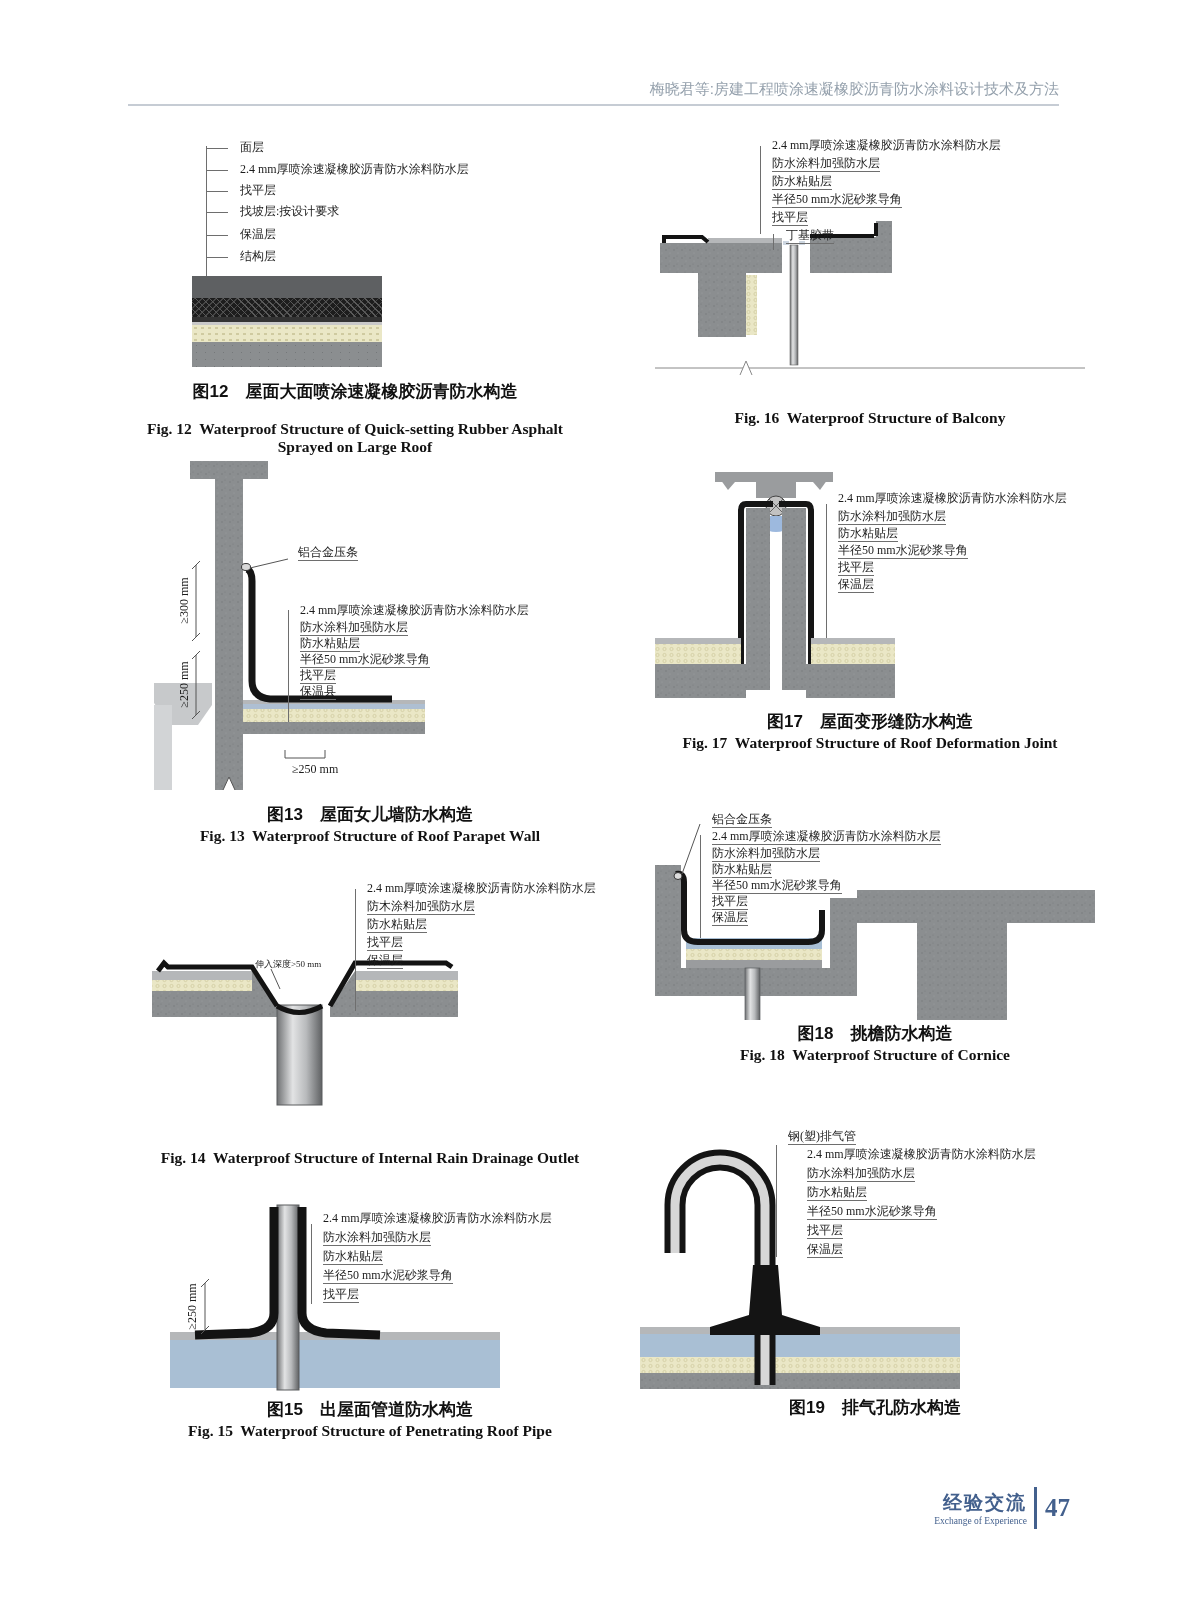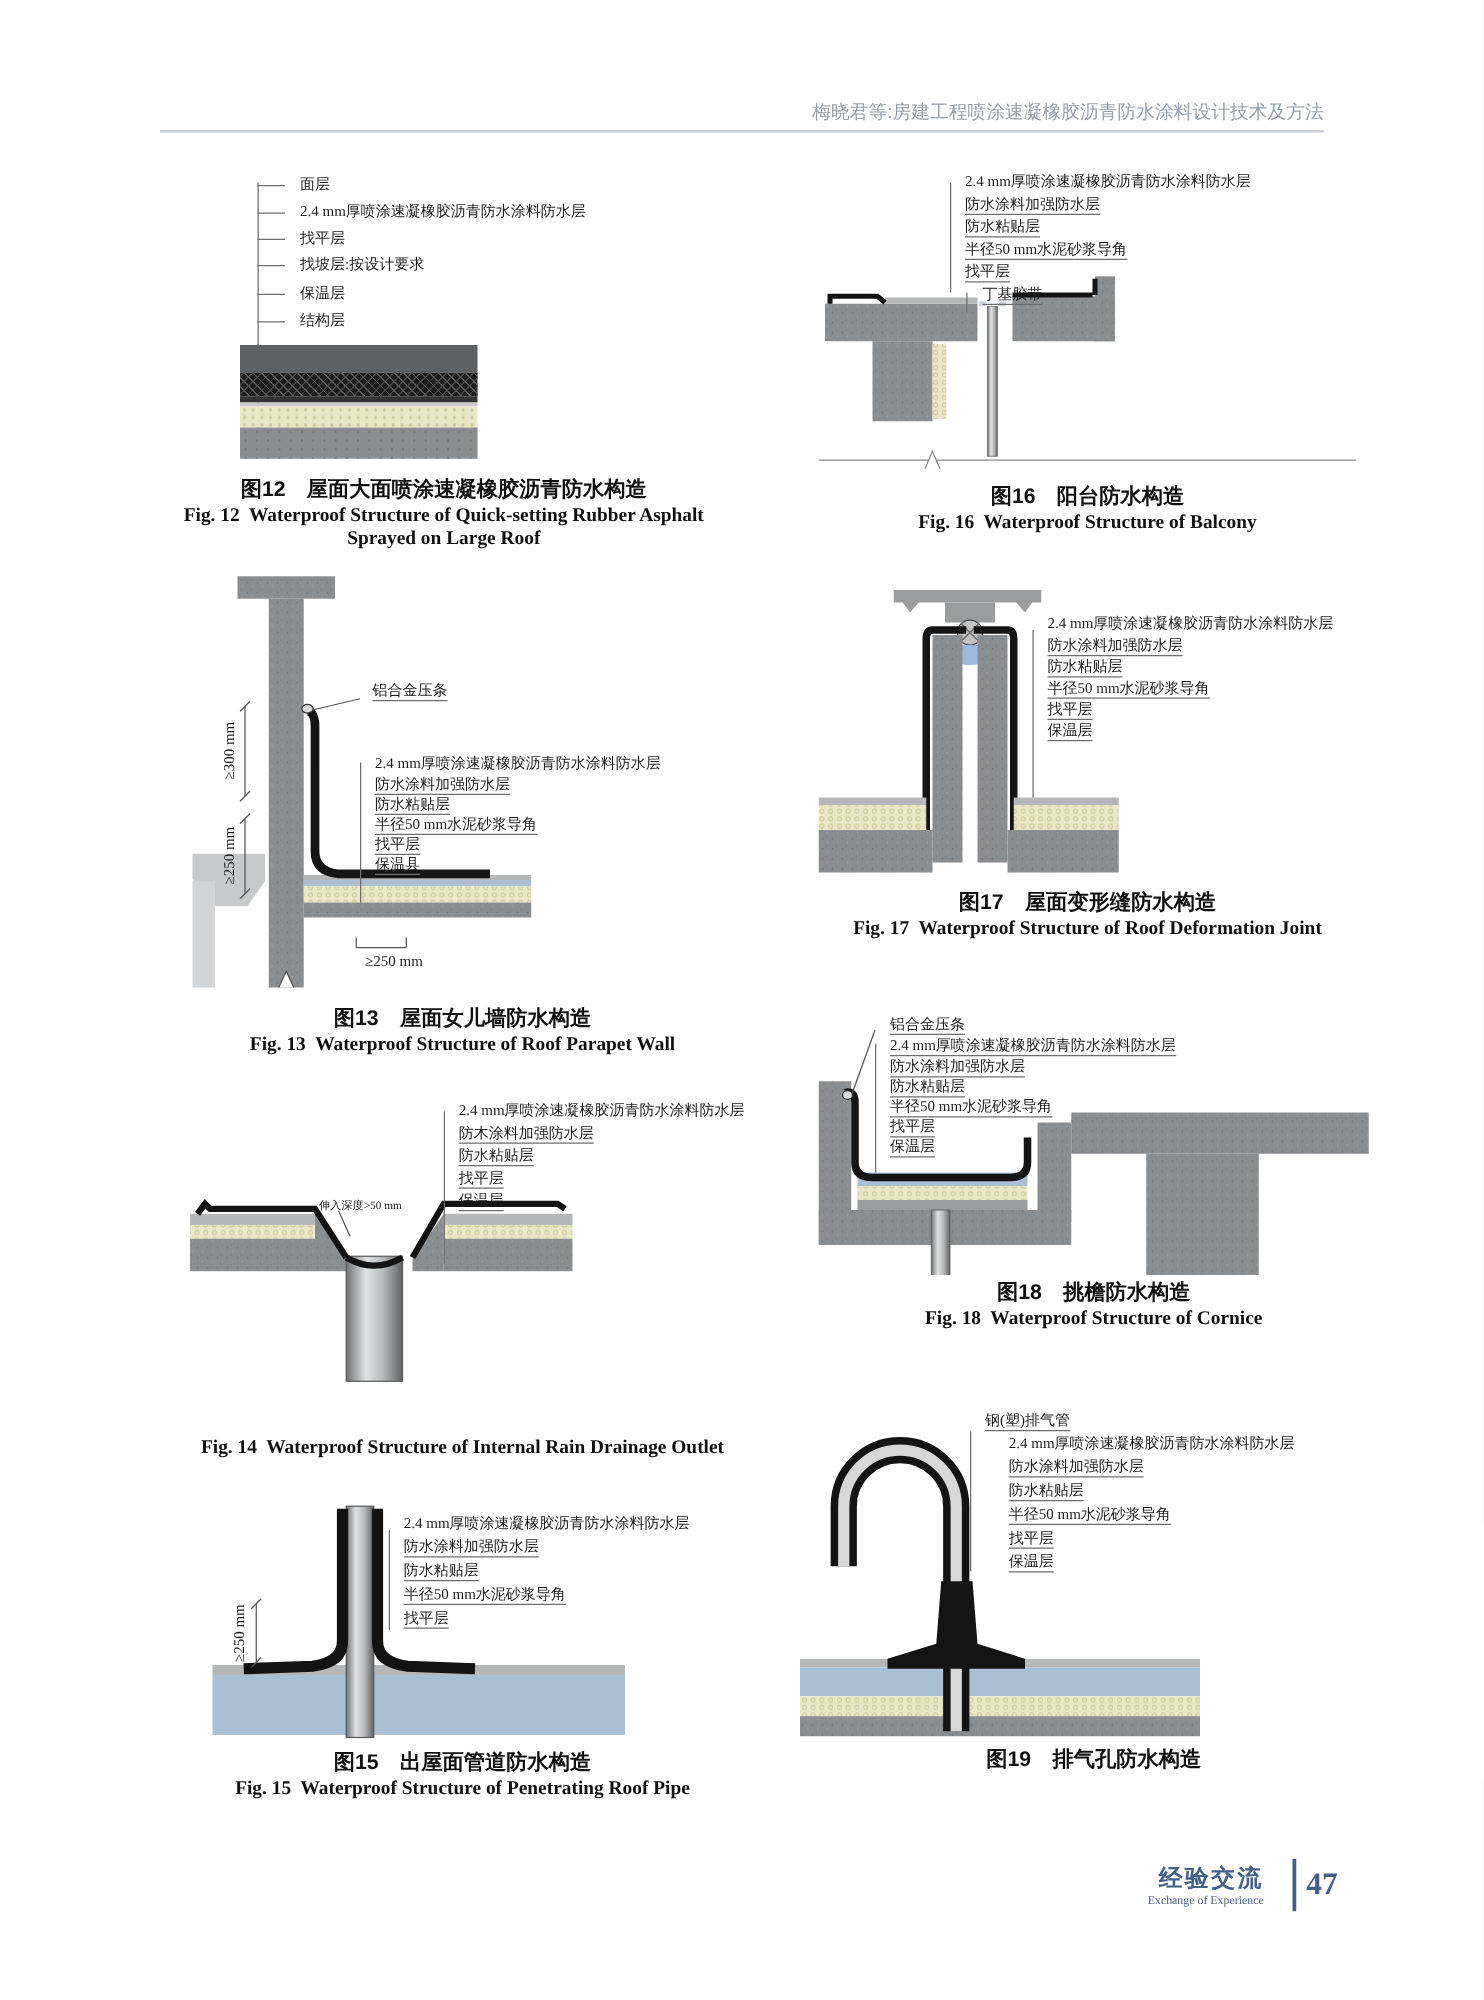--- a/index.html
+++ b/index.html
@@ -22,21 +22,21 @@
         font:15px "Liberation Sans","DejaVu Sans",sans-serif;color:#94a0ac;}
   .rule{position:absolute;height:1.5px;background:#c6ccd4;}
   
   .stack{position:absolute;left:62px;top:144px;width:190px;}
   .layer{width:100%;}
   .conc-css{background-color:#8b8e90;background-image:radial-gradient(circle,#75787a 0.8px,transparent 1px);background-size:9px 7px;}
   .hatch-css{background-color:#1d1d1d;background-image:repeating-linear-gradient(45deg,#5a5a5a 0 1px,transparent 1px 5px),repeating-linear-gradient(-45deg,#454545 0 1px,transparent 1px 5px);}
   .honey-css{background-color:#eae7c6;background-image:radial-gradient(circle,#cfcaa0 1.2px,transparent 1.5px);background-size:7px 6px;}
   .diagram{position:absolute;left:0;top:0;}
   .footer{position:absolute;left:860px;top:1487px;width:210px;display:flex;align-items:center;justify-content:flex-end;color:#43608d;}
-  .f-col{text-align:right;margin-right:23px;}
+  .f-col{text-align:right;margin-right:7px;}
   .f-cn{font:bold 19px "Liberation Sans","DejaVu Sans",sans-serif;letter-spacing:2px;}
   .f-en{font:9.5px "Liberation Serif","DejaVu Serif",serif;}
   .f-bar{width:3px;height:42px;background:#43608d;margin-right:8px;}
   .f-num{font:bold 25px "Liberation Serif","DejaVu Serif",serif;}
 </style>
 </head>
 <body>
 
 <svg width="0" height="0" style="position:absolute" aria-hidden="true">
   <defs>
@@ -80,21 +80,21 @@
     <div class="lbl" style="left:100px;top:117px">结构层</div>
     <div class="stack">
       <div class="layer" style="height:22px;background:#5e6062"></div>
       <div class="layer hatch-css" style="height:19px"></div>
       <div class="layer" style="height:5px;background:#333"></div>
       <div class="layer" style="height:3px;background:#c9c9c9"></div>
       <div class="layer honey-css" style="height:17px"></div>
       <div class="layer conc-css" style="height:25px"></div>
     </div>
     <div class="cap cap-cn" style="top:248px">图12　屋面大面喷涂速凝橡胶沥青防水构造</div>
-    <div class="cap cap-en" style="top:272px">Fig. 12  Waterproof Structure of Quick-setting Rubber Asphalt Sprayed on Large Roof</div>
+    <div class="cap cap-en" style="top:288px">Fig. 12  Waterproof Structure of Quick-setting Rubber Asphalt Sprayed on Large Roof</div>
   </div>
 
   <div class="fig" style="left:140px;top:455px;width:460px;height:400px">
     <svg class="diagram" width="460" height="345" viewBox="0 0 460 345">
       <path d="M14,228 h58 v22 l-14,20 h-28 l-16,-22 z" fill="#c7c9cb"></path>
       <rect x="14" y="250" width="18" height="85" fill="#d2d4d6"></rect>
       <rect x="50" y="6" width="78" height="18" fill="url(#concP)"></rect>
       <rect x="75" y="24" width="28" height="311" fill="url(#concP)"></rect>
       <rect x="103" y="245" width="182" height="4" fill="#b5b7b9"></rect>
       <rect x="103" y="249" width="182" height="5" fill="#aebfd2"></rect>
@@ -191,21 +191,20 @@
       <path d="M100,240 l6,-14 l6,14" fill="#ffffff" stroke="#888"></path>
     </svg>
     <div class="vl" style="left:120px;top:11px;height:88px"></div>
     <div class="vl" style="left:133px;top:99px;height:16px"></div>
     <div class="lbl" style="left:122px;top:3px">2.4 mm厚喷涂速凝橡胶沥青防水涂料防水层</div>
     <div class="lbl ul" style="left:122px;top:21px">防水涂料加强防水层</div>
     <div class="lbl ul" style="left:122px;top:39px">防水粘贴层</div>
     <div class="lbl ul" style="left:122px;top:57px">半径50 mm水泥砂浆导角</div>
     <div class="lbl ul" style="left:122px;top:75px">找平层</div>
     <div class="lbl ul" style="left:136px;top:93px">丁基胶带</div>
-    <div class="cap cap-cn" style="top:250px">图16　阳台防水构造</div>
     <div class="cap cap-en" style="top:274px">Fig. 16  Waterproof Structure of Balcony</div>
   </div>
 
   <div class="fig" style="left:640px;top:460px;width:460px;height:300px">
     <svg class="diagram" width="460" height="245" viewBox="0 0 460 245">
       <rect x="75" y="12" width="118" height="10" fill="#9a9c9e"></rect>
       <polygon points="75,12 88,30 95,22 85,12" fill="#9a9c9e"></polygon>
       <polygon points="193,12 180,30 173,22 183,12" fill="#9a9c9e"></polygon>
       <rect x="116" y="22" width="40" height="16" fill="#9a9c9e"></rect>
       <circle cx="136" cy="46" r="10" fill="#c2c2c2" stroke="#444"></circle>

